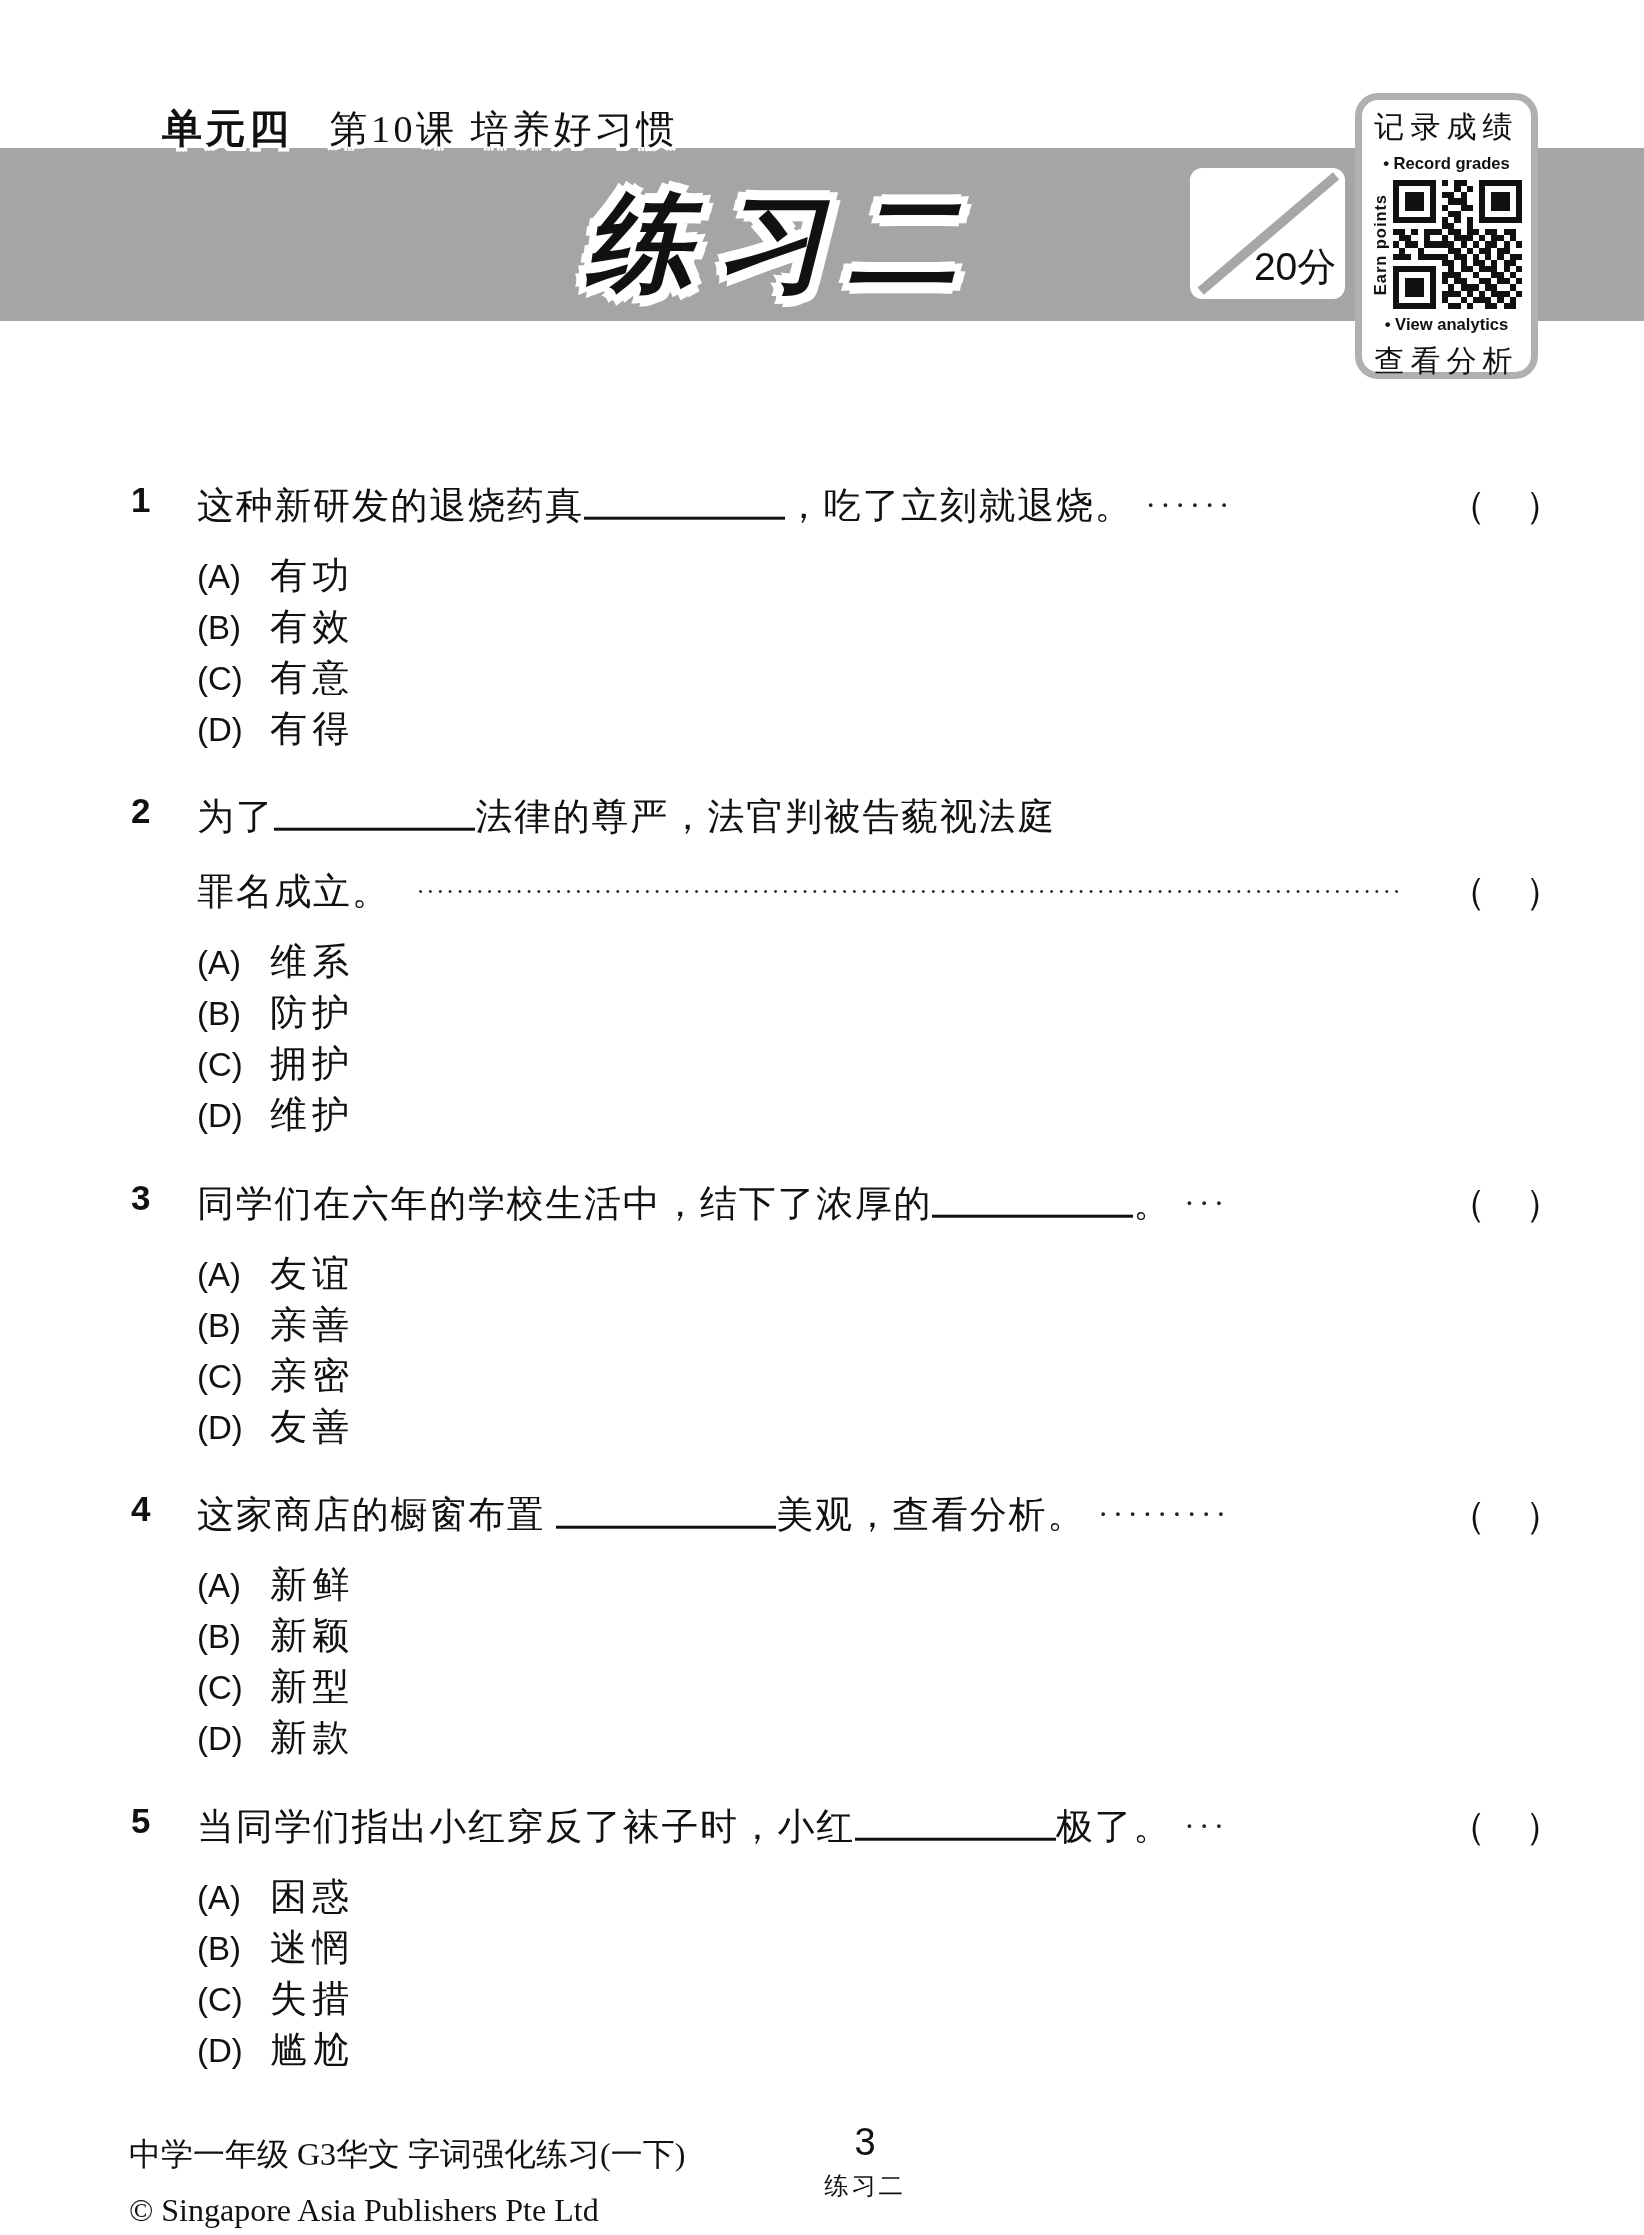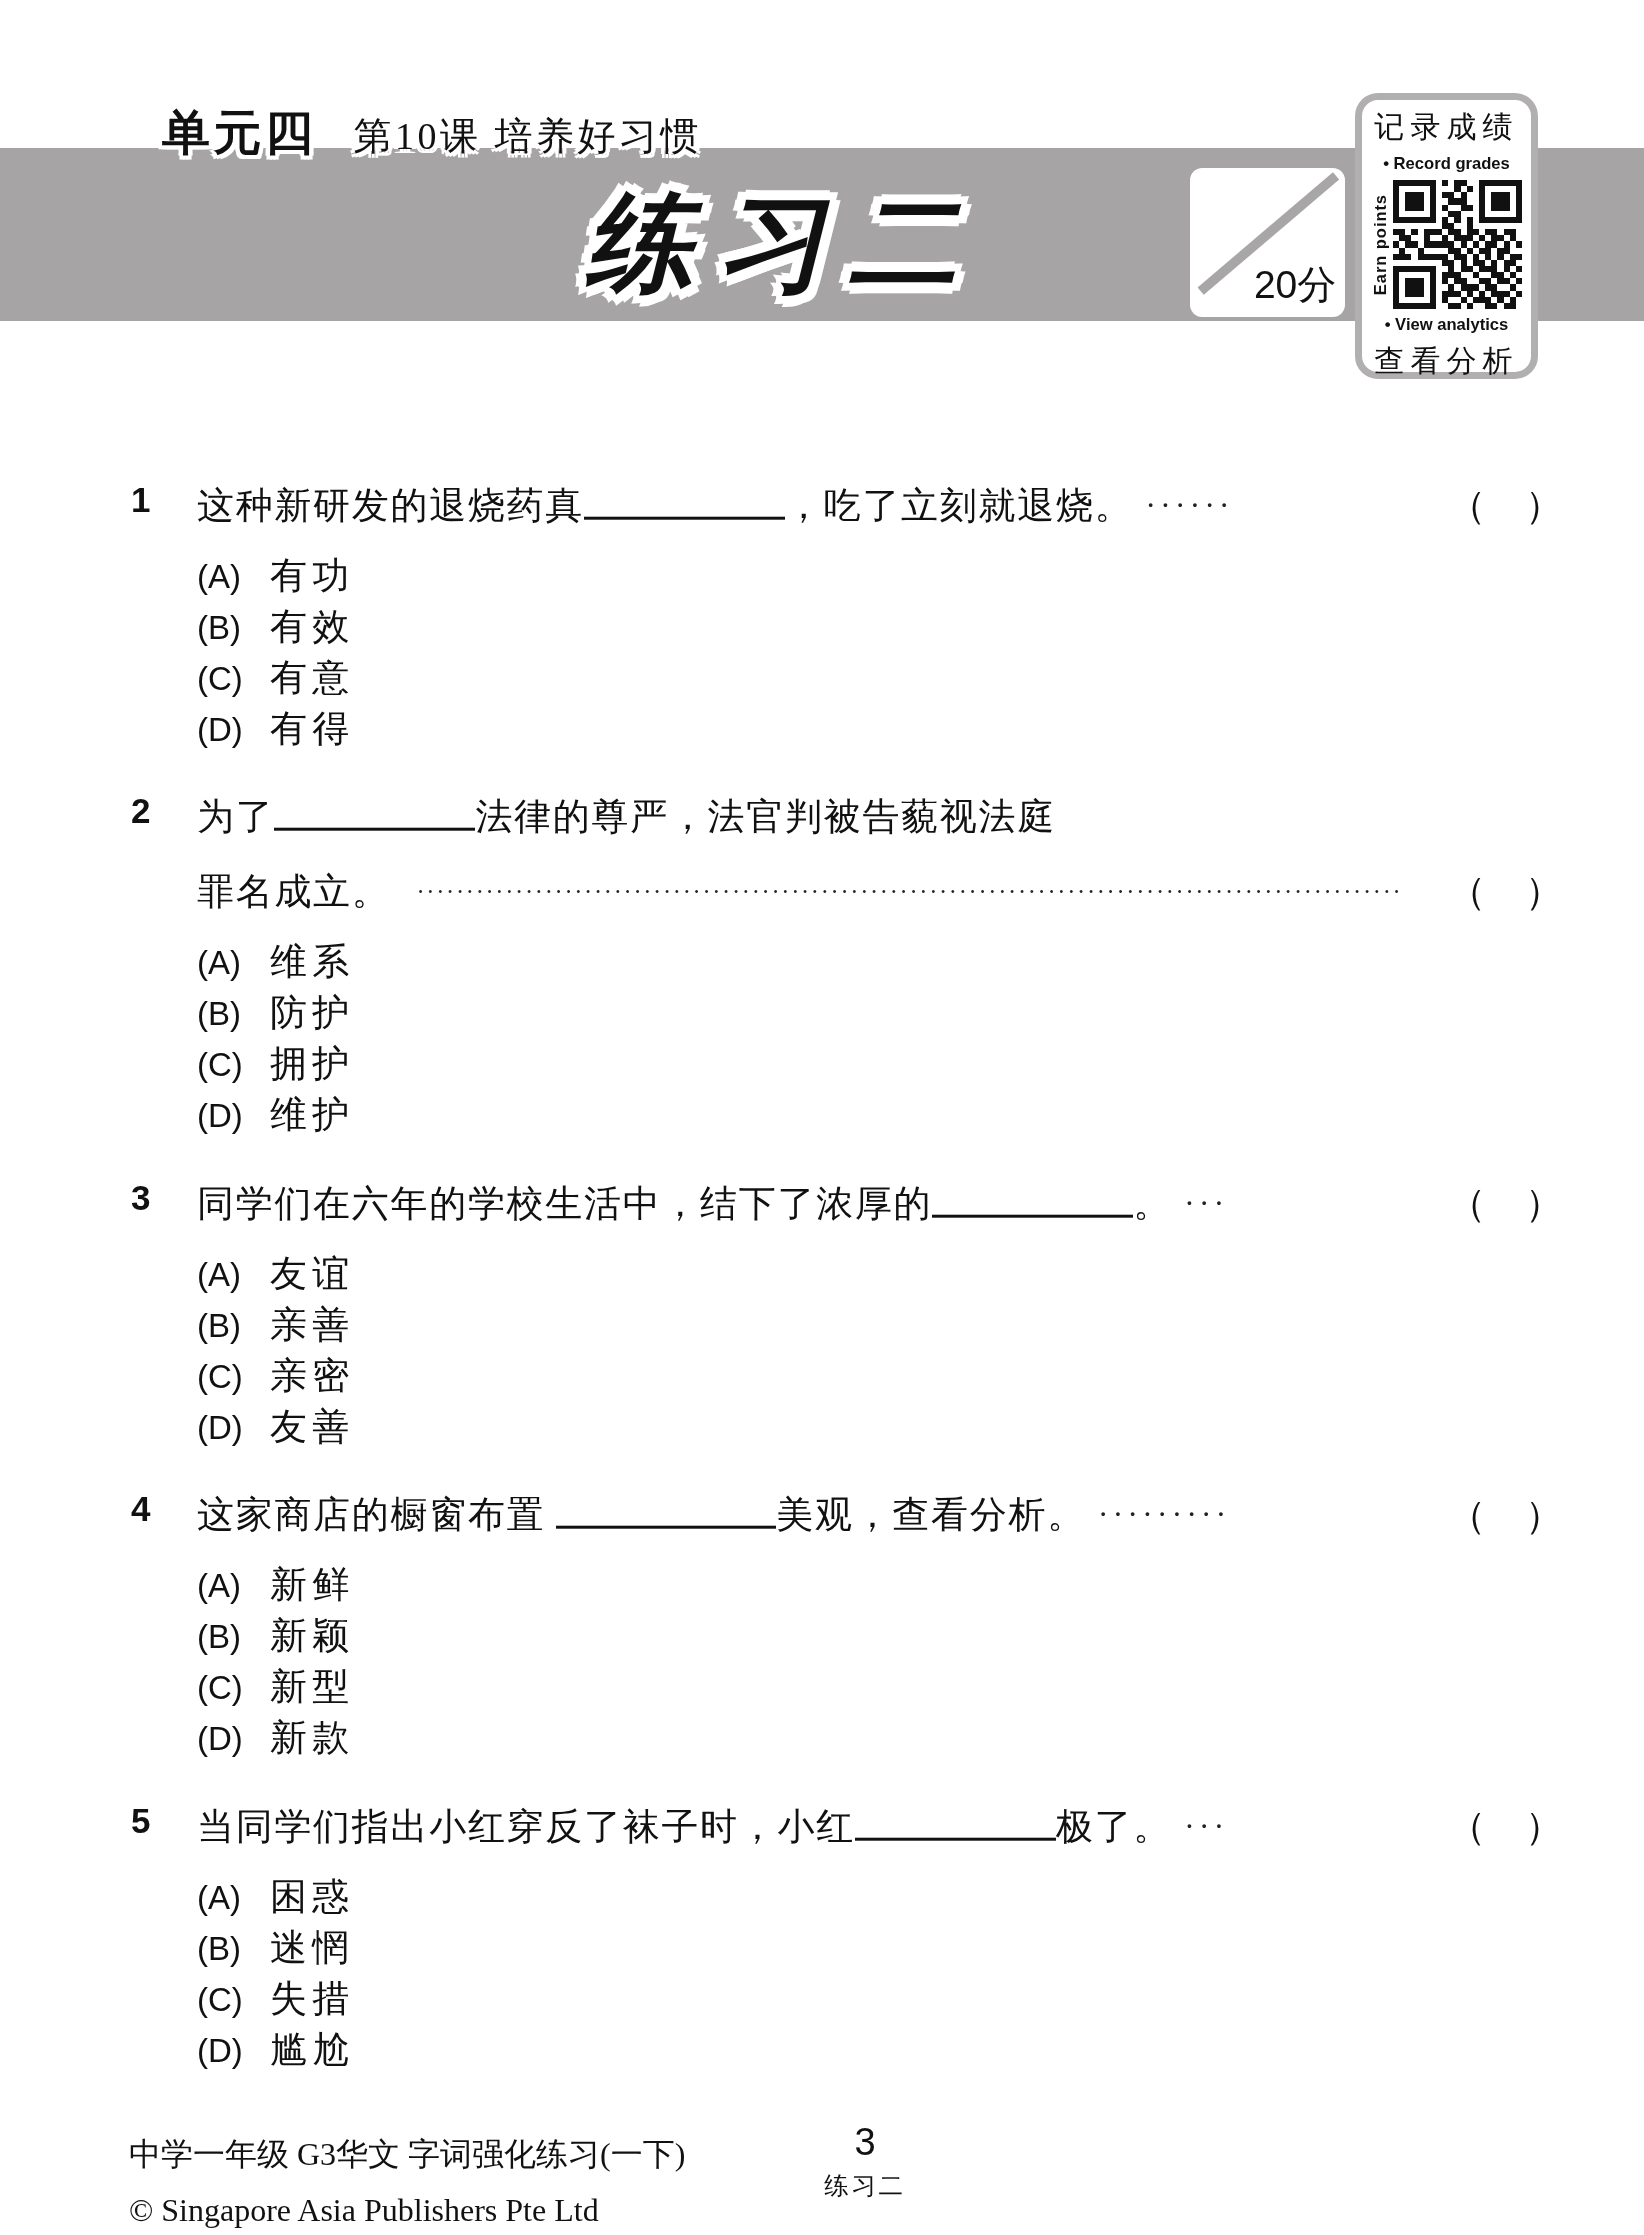--- a/index.html
+++ b/index.html
@@ -12,34 +12,34 @@
   
   .banner {
     position:absolute; left:0; top:148px; width:1645px; height:173px;
     background:#a6a4a5; z-index:1;
   }
   .header-line {
     position:absolute; left:162px; top:101px; z-index:3; white-space:nowrap;
     text-shadow:-3.5px -3.5px 0 #fff,3.5px -3.5px 0 #fff,-3.5px 3.5px 0 #fff,3.5px 3.5px 0 #fff,
                 -4.4px 0 0 #fff,4.4px 0 0 #fff,0 -4.4px 0 #fff,0 4.4px 0 #fff;
   }
-  .unit-label { font-family:Liberation Sans, sans-serif; font-weight:bold; font-size:48px; letter-spacing:3.5px; }
+  .unit-label { font-family:Liberation Sans, sans-serif; font-weight:bold; font-size:40px; letter-spacing:3.5px; }
   .lesson-label { font-size:38px; margin-left:37px; letter-spacing:3.5px; }
   .sheet-title {
     position:absolute; left:0; top:171px; width:1645px; padding-right:79px;
     text-align:center; z-index:2;
     font-size:108px; font-weight:900; letter-spacing:0.22em;
     font-style:italic;
     text-shadow:-7.9px -7.9px 0 #fff,7.9px -7.9px 0 #fff,-7.9px 7.9px 0 #fff,7.9px 7.9px 0 #fff,
                 -10.5px 0 0 #fff,10.5px 0 0 #fff,0 -10.5px 0 #fff,0 10.5px 0 #fff,
                 -7.9px 0 0 #fff,7.9px 0 0 #fff;
   }
   
   .score-box {
-    position:absolute; left:1190px; top:168px; width:155px; height:149px;
+    position:absolute; left:1190px; top:168px; width:155px; height:131px;
     background:#fff; border-radius:12.2px; z-index:2;
   }
   .score-box svg { position:absolute; left:0; top:0; }
   .score-label {
     position:absolute; right:8.7px; bottom:5.2px; font-size:39px;
     font-family:"Liberation Sans","DejaVu Sans",sans-serif;
   }
   
   .qr-panel {
     position:absolute; left:1355px; top:93px; width:183px; height:286px;

